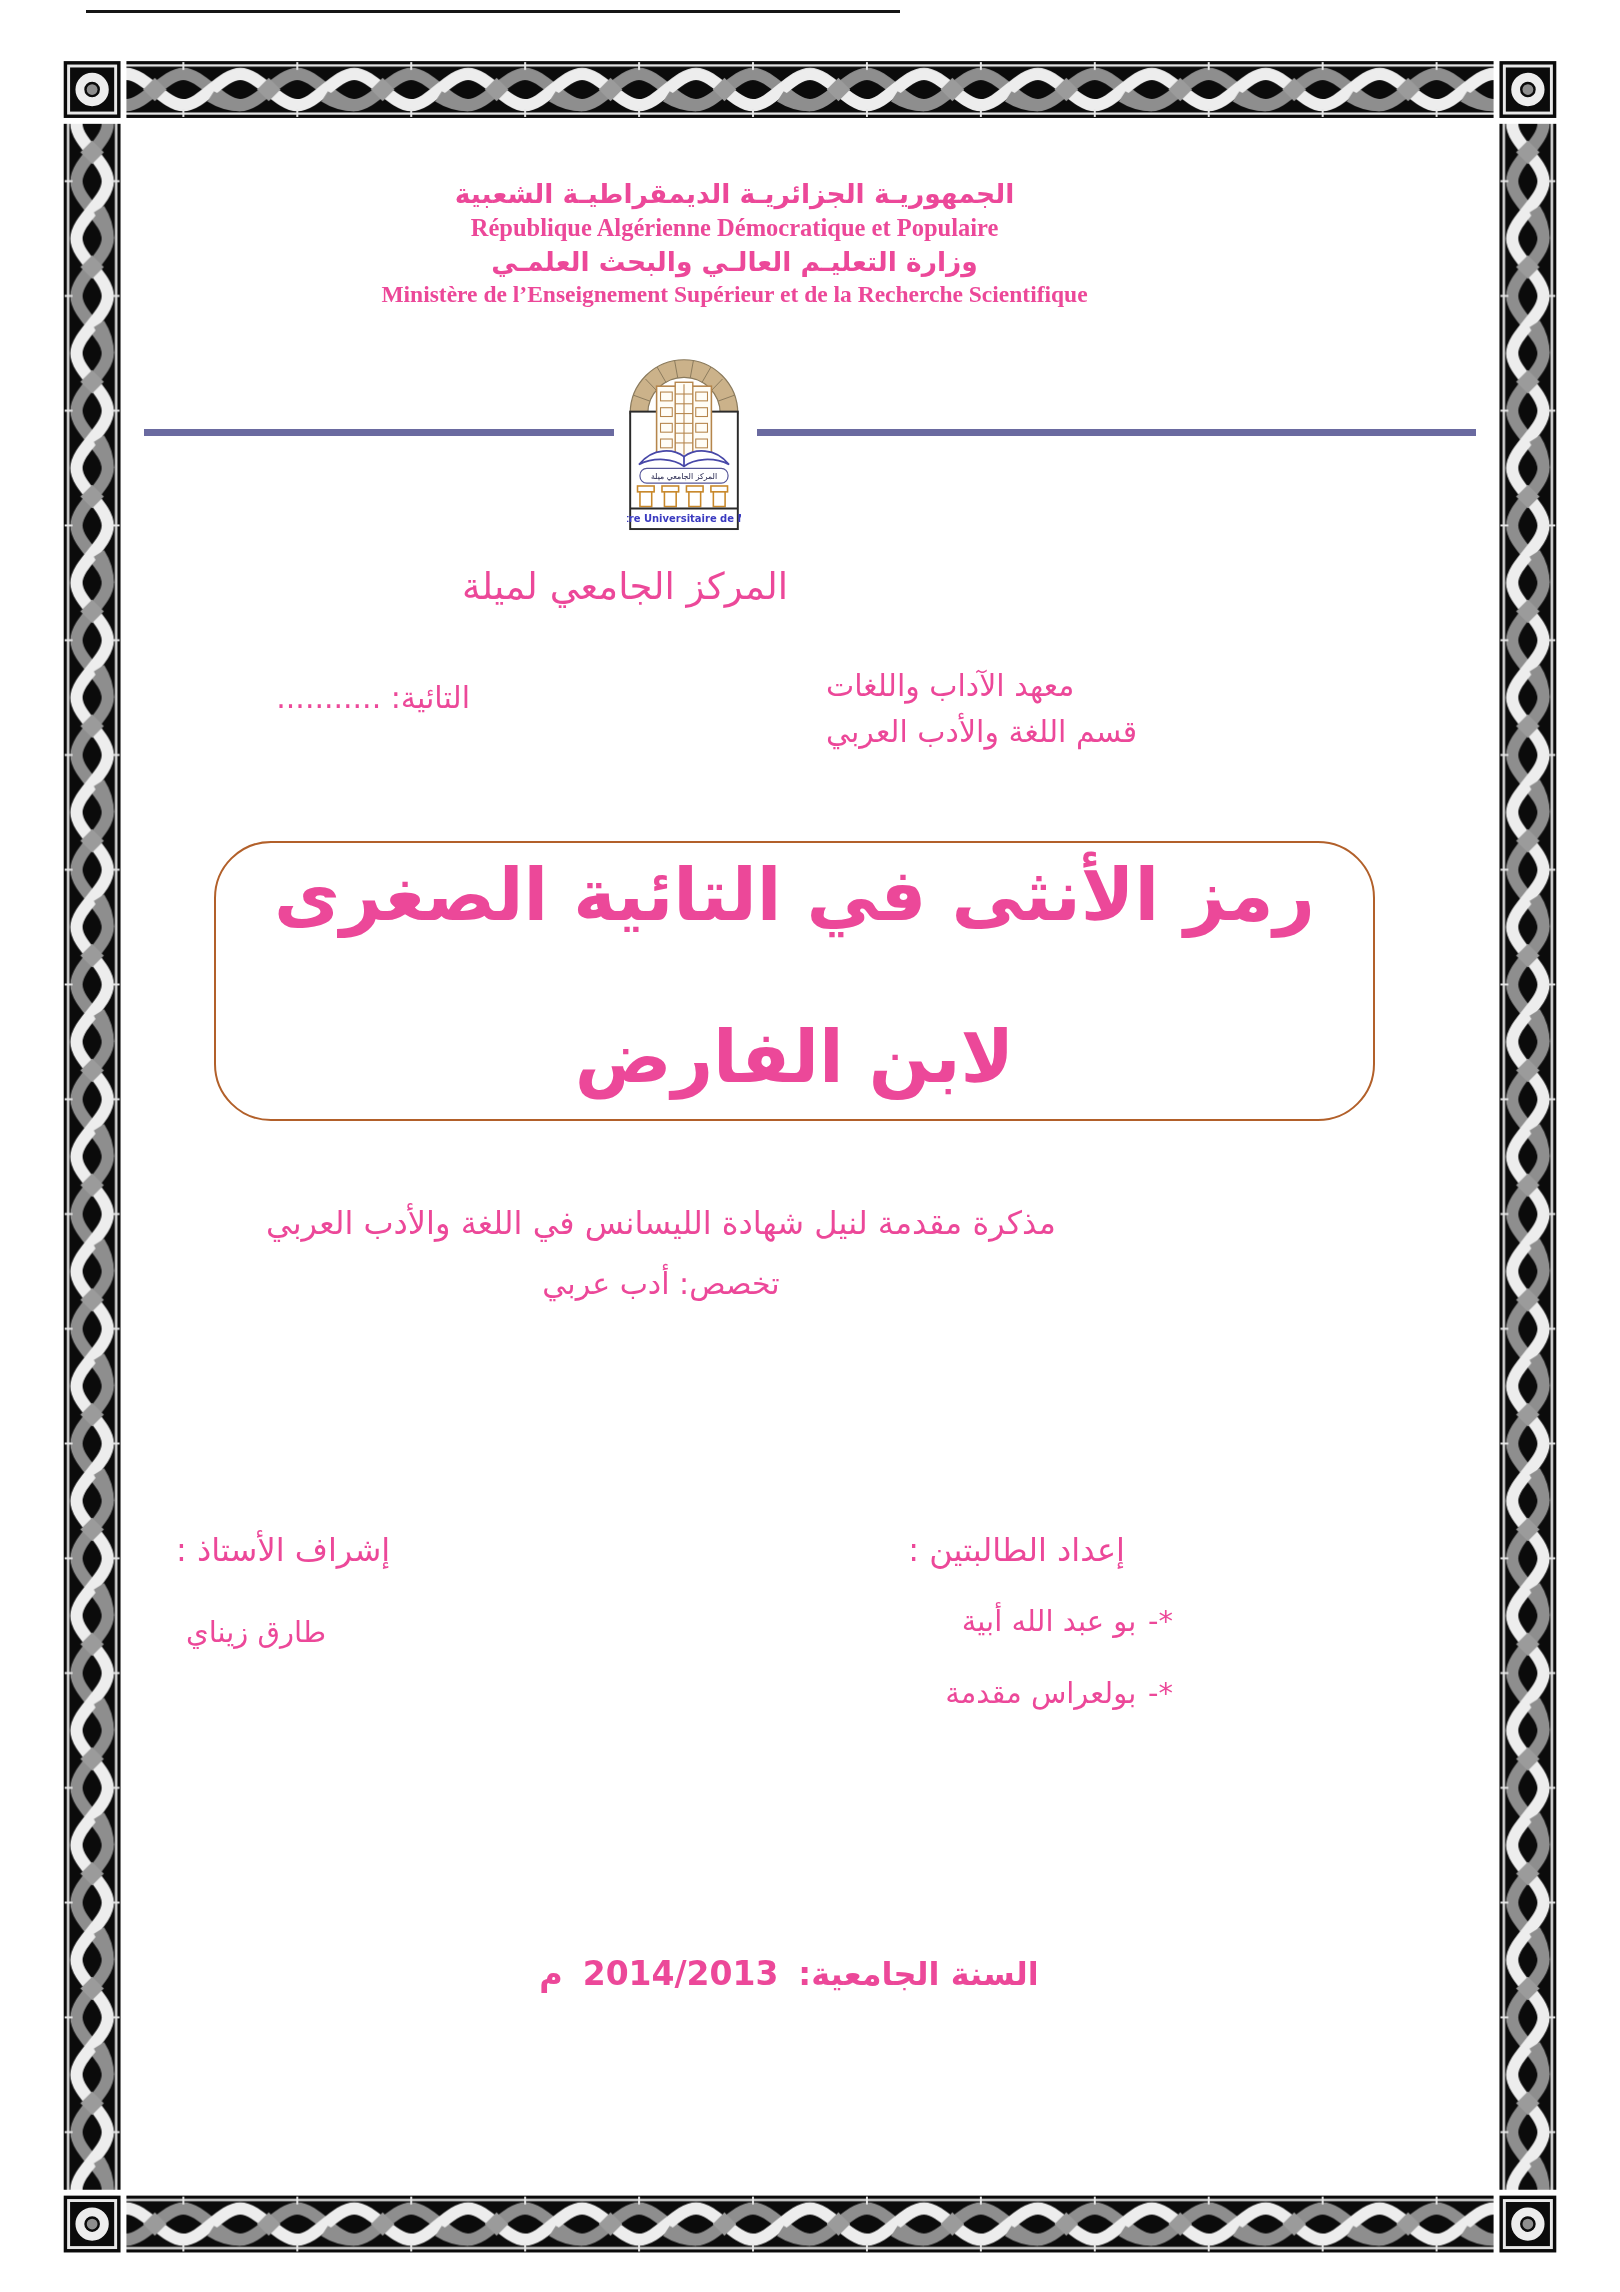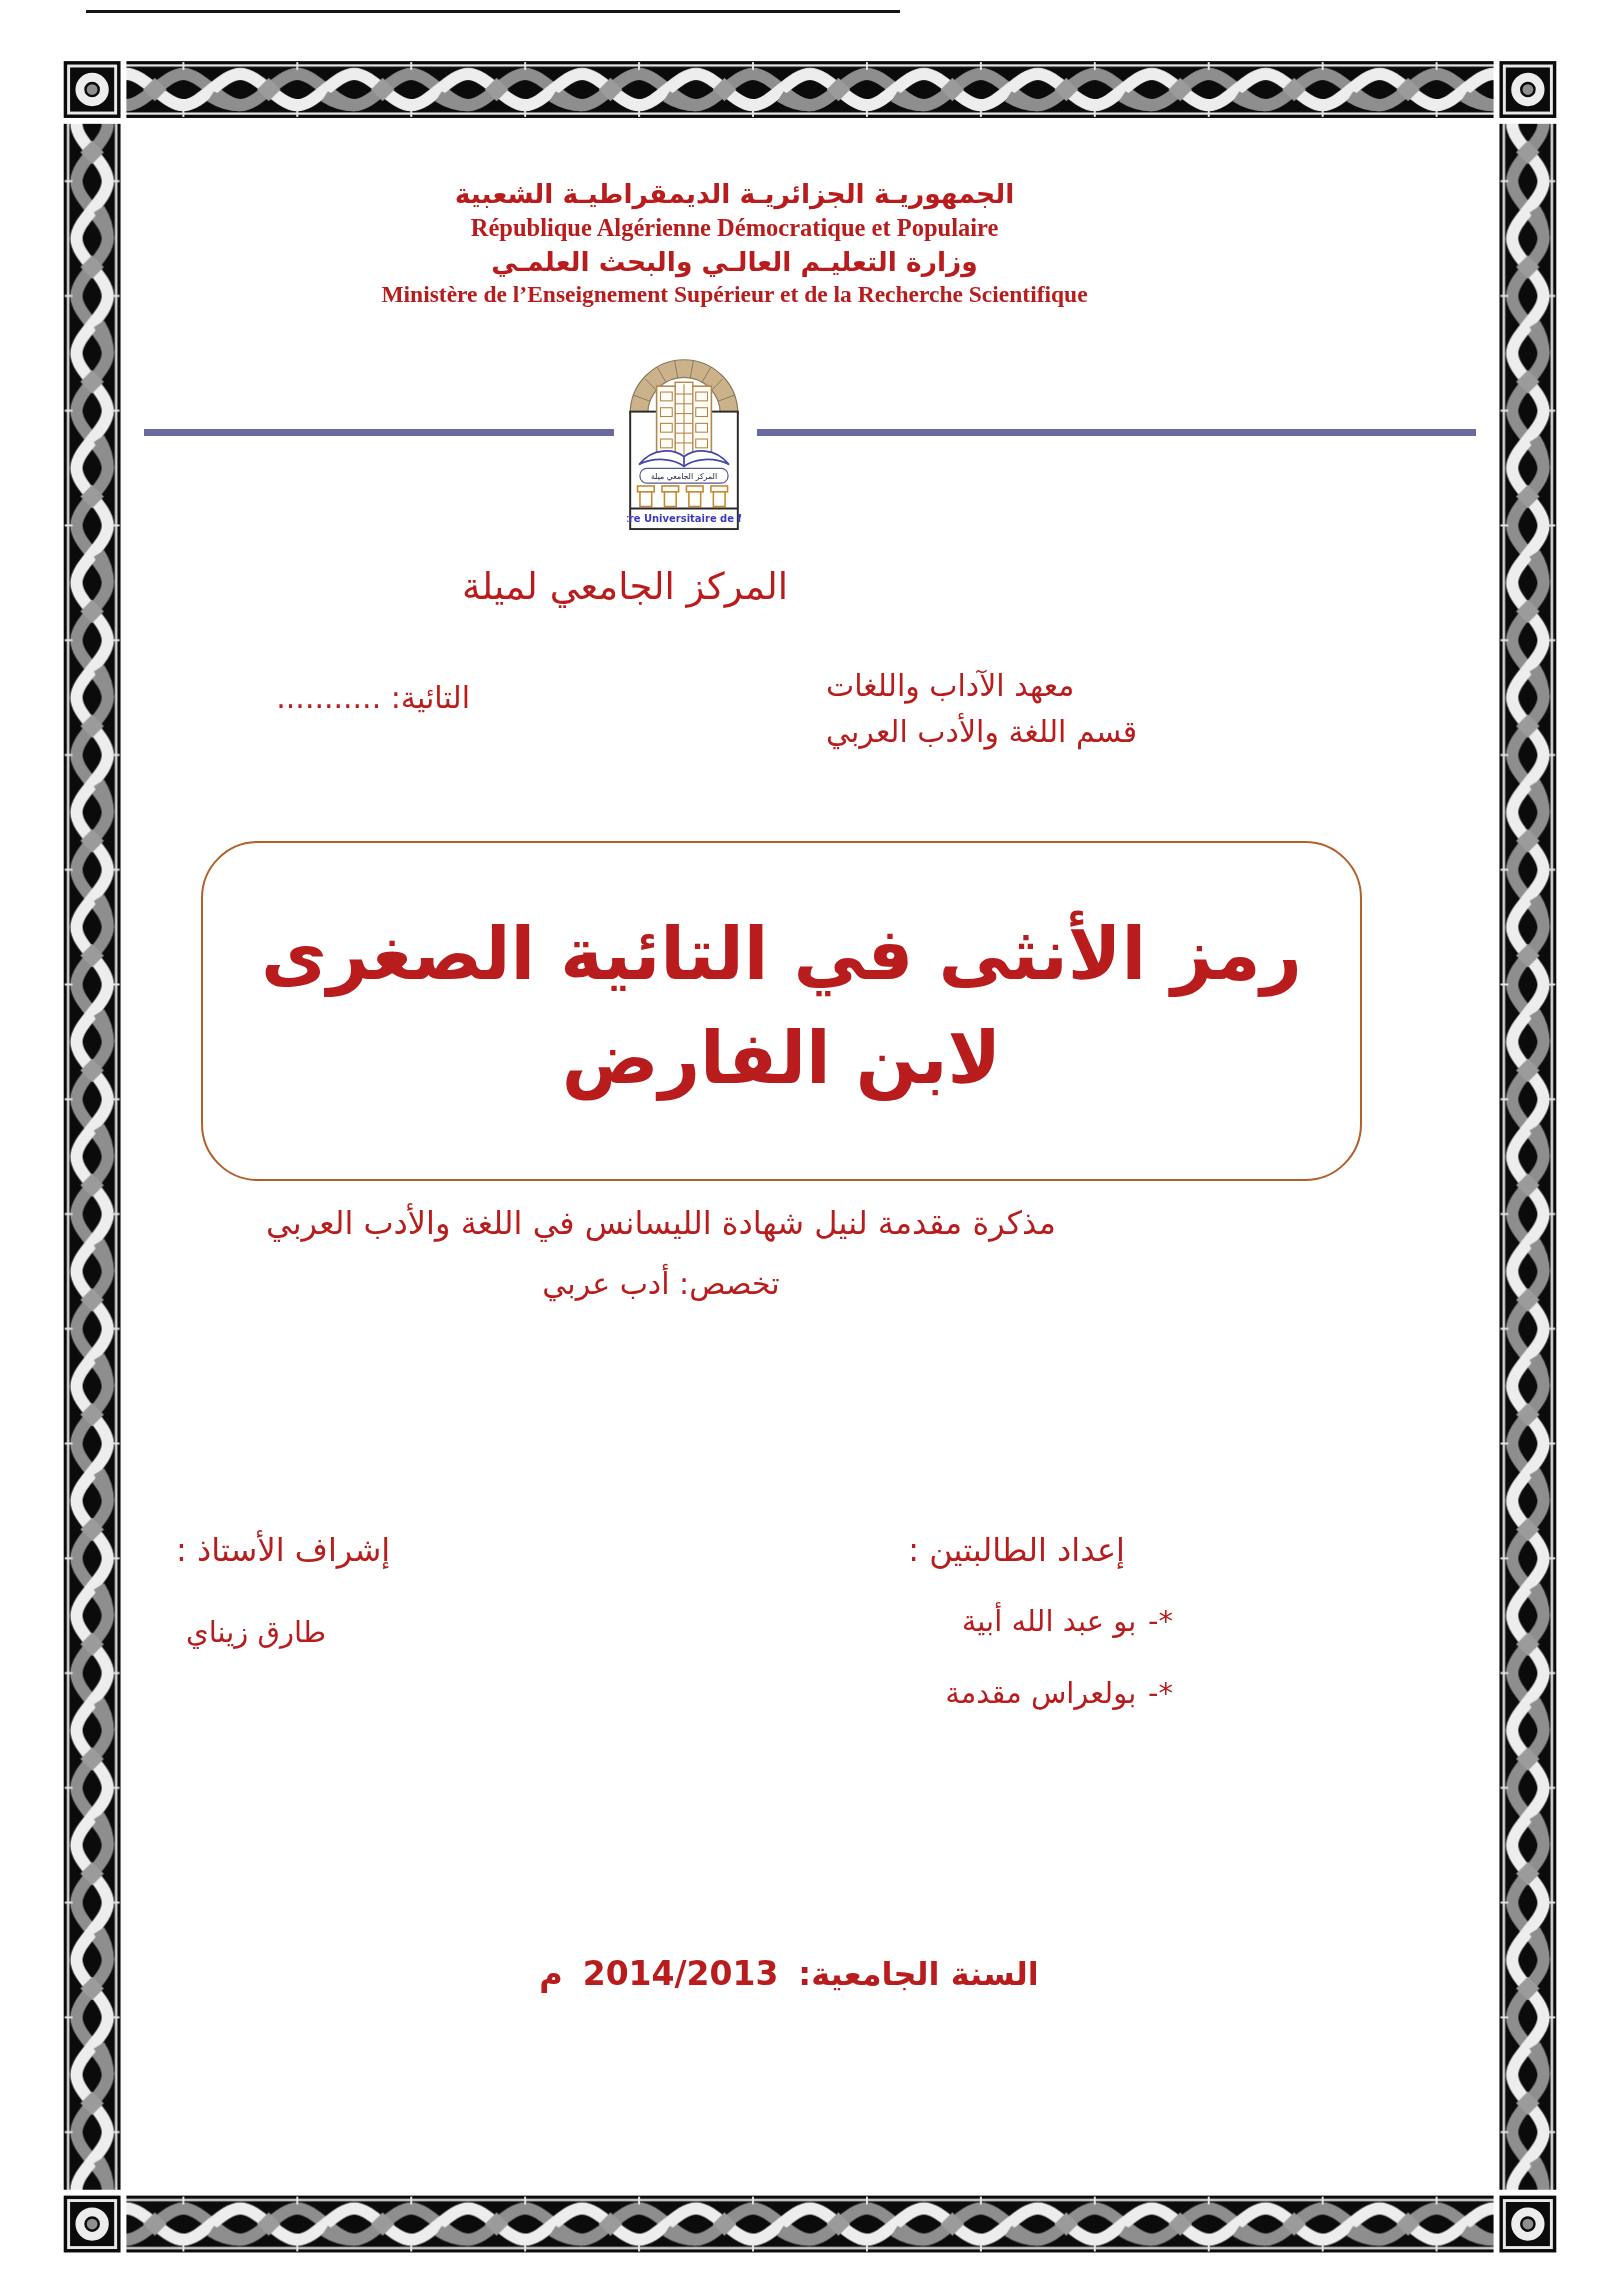--- a/index.html
+++ b/index.html
@@ -1,42 +1,42 @@
 <!DOCTYPE html>
 <html lang="ar"><head>
 <meta charset="utf-8">
 <style>
   html,body{margin:0;padding:0;background:#ffffff;}
   .page{
     position:relative;
     width:1620px;height:2293px;
     background:#ffffff;
     font-family:"DejaVu Sans",sans-serif;
-    color:#b91c1c;
+    color:#ec4899;
     overflow:hidden;
   }
   .abs{position:absolute;}
   .top-rule{left:86px;top:9.8px;width:814px;height:2.9px;background:#161616;}
   .frame-svg{left:0;top:0;}
   .hdr{left:127px;top:176px;width:1215px;text-align:center;}
   .hdr-ar1{font-size:26.5px;font-weight:bold;line-height:1.35;direction:rtl;}
   .hdr-fr1{font-family:"Liberation Serif",serif;font-size:24.5px;font-weight:bold;line-height:1.3;}
   .hdr-ar2{font-size:26.5px;font-weight:bold;line-height:1.35;direction:rtl;}
   .hdr-fr2{font-family:"Liberation Serif",serif;font-size:23.5px;font-weight:bold;line-height:1.3;}
   .div-line{height:6.9px;background:#6a6aa0;}
   .div-left{left:144px;top:429px;width:470px;}
   .div-right{left:757px;top:429px;width:719px;}
   .logo{left:627px;top:349px;}
   .univ{left:331px;top:565px;width:588px;text-align:center;font-size:37px;direction:rtl;}
   .affil{right:483px;top:663px;text-align:left;font-size:30px;line-height:1.52;direction:rtl;}
   .reference{right:1150px;top:680px;font-size:30px;direction:rtl;}
   .title-box{
-    left:201px;top:841px;width:1161px;height:340px;
+    left:214px;top:841px;width:1161px;height:280px;
     border:2.9px solid #b2602a;border-radius:57px;
-    display:flex;flex-direction:column;justify-content:center;align-items:center;
+    display:flex;flex-direction:column;justify-content:space-between;align-items:center;
     padding-bottom:9.8px;box-sizing:border-box;
   }
   .title-line{font-size:72px;font-weight:bold;line-height:1.45;direction:rtl;}
   .memo{left:127px;top:1204px;width:1068px;text-align:center;font-size:32px;direction:rtl;}
   .spec{left:127px;top:1266px;width:1068px;text-align:center;font-size:30px;direction:rtl;}
   .students-head{right:495px;top:1531px;font-size:32px;direction:rtl;}
   .student{font-size:29px;direction:rtl;}
   .student .marker{margin-left:11.8px;letter-spacing:1px;}
   .student-1{right:447px;top:1604px;text-align:center;}
   .student-2{right:447px;top:1676px;}

